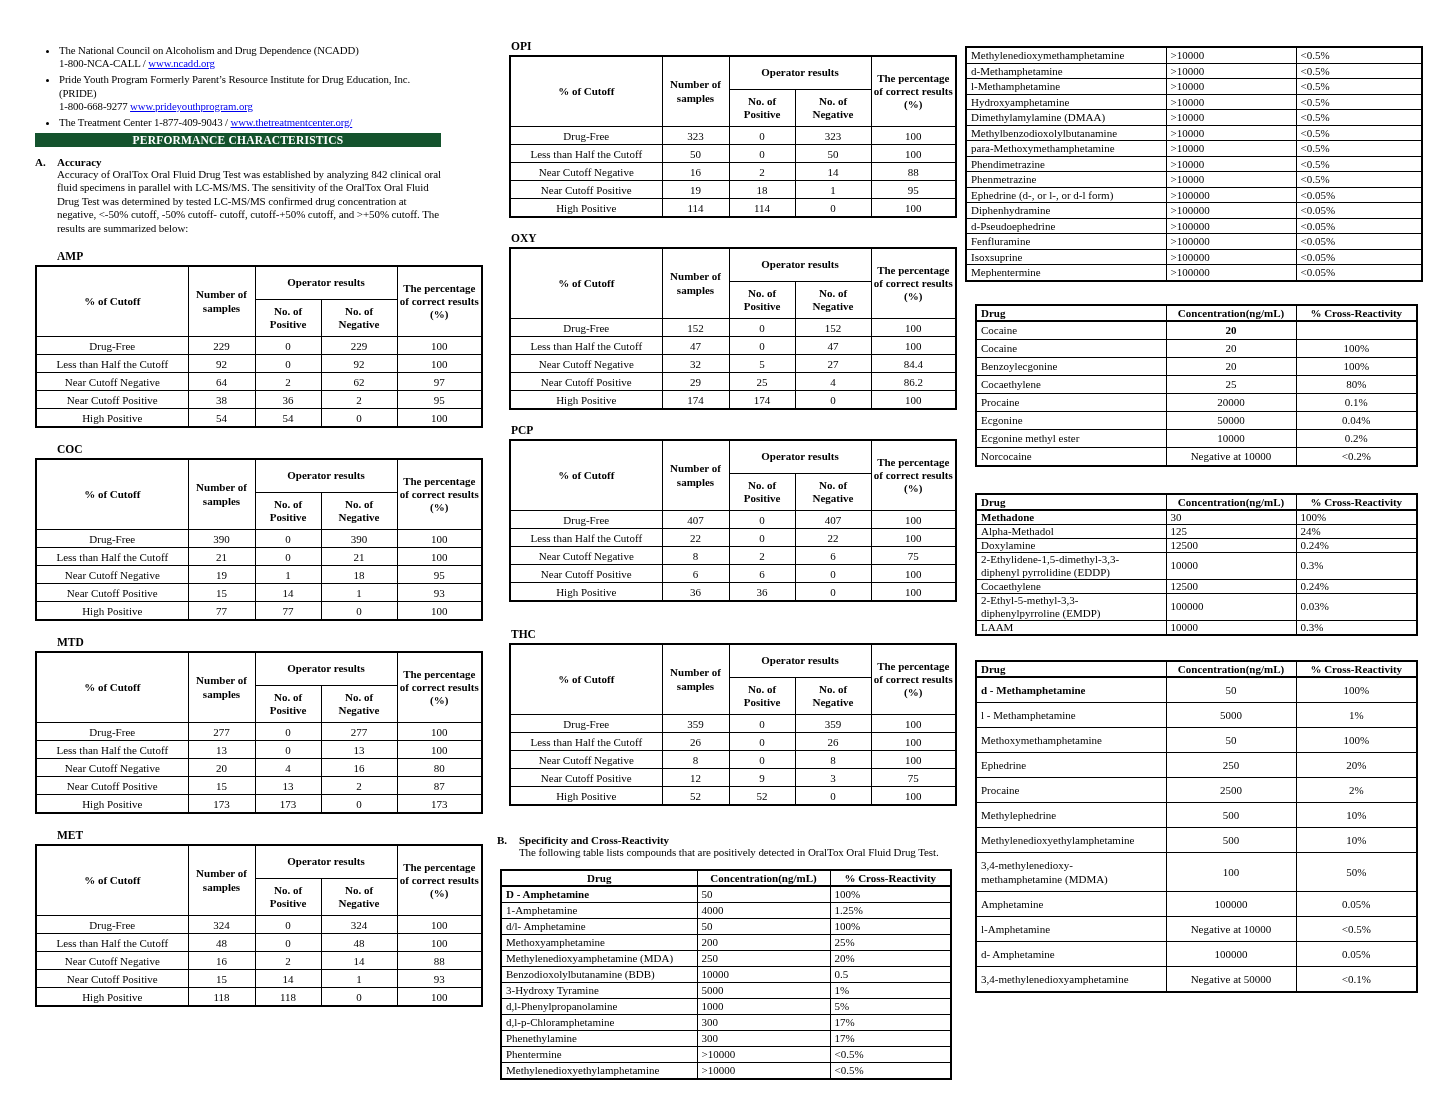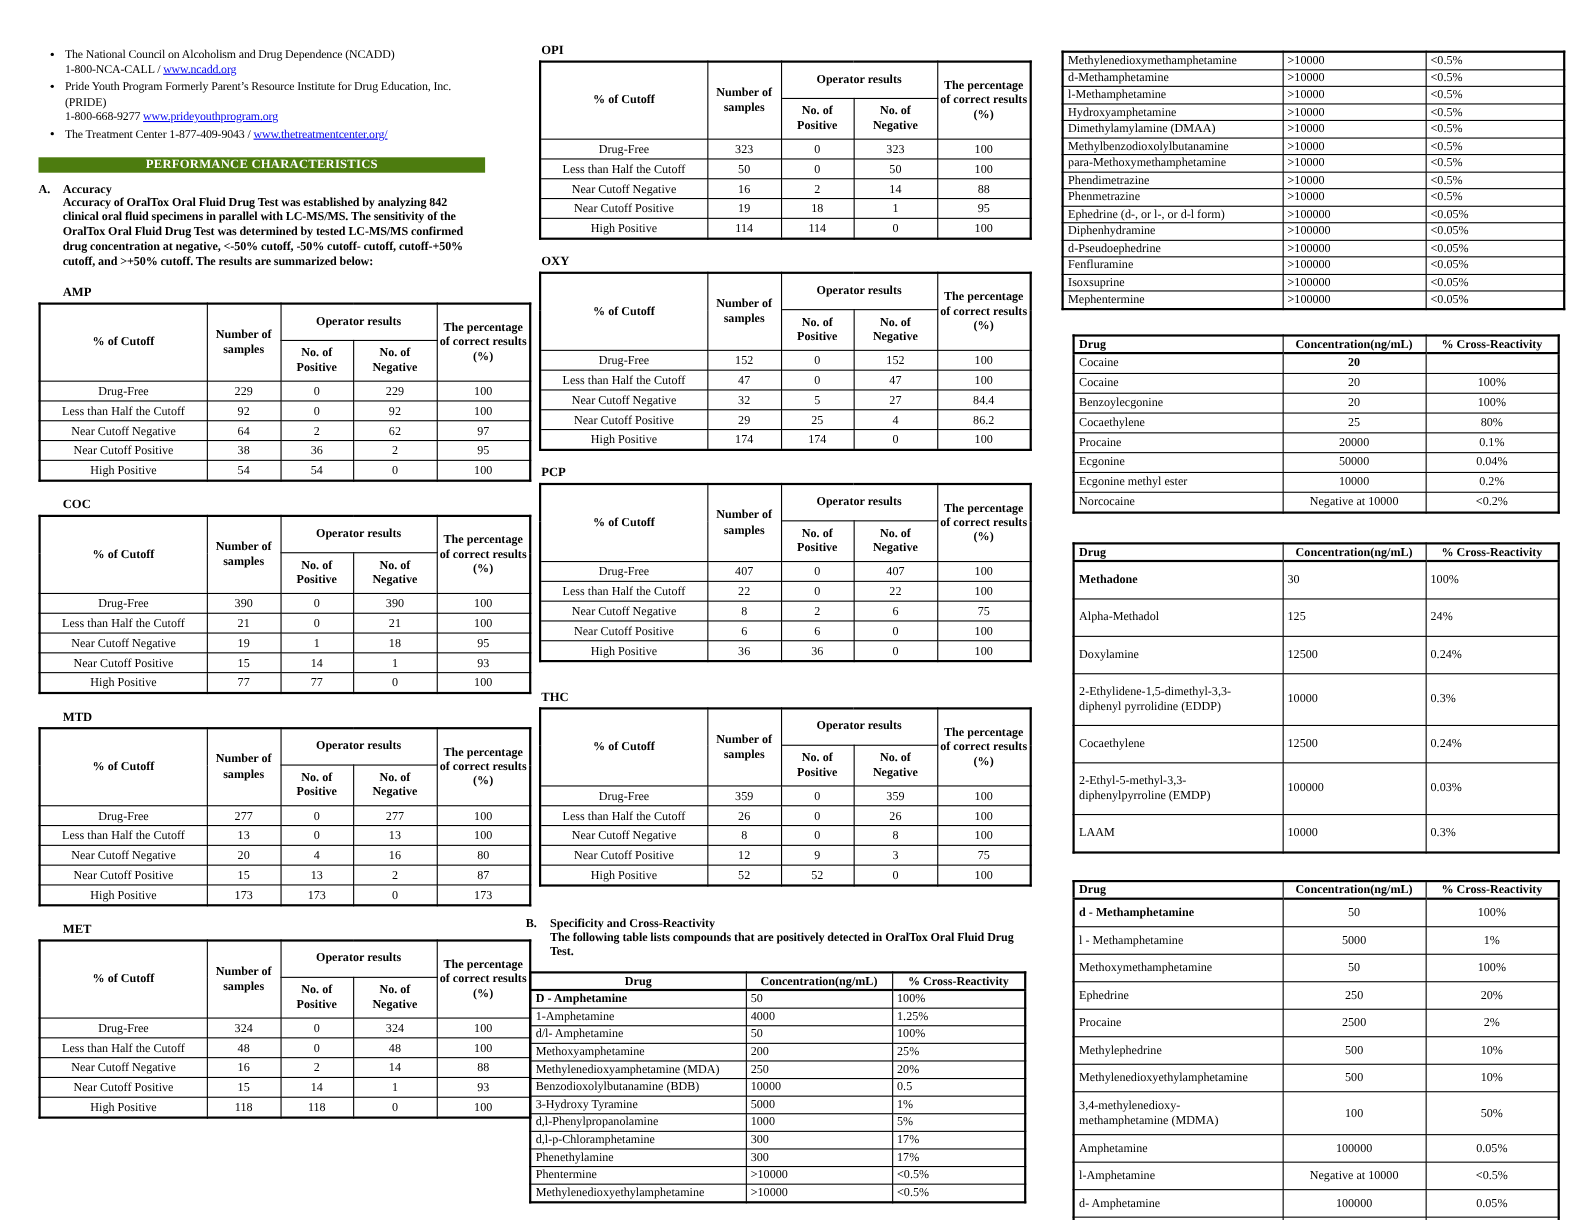--- a/index.html
+++ b/index.html
@@ -3,38 +3,38 @@
 <meta charset="utf-8">
 <style>
   html,body{margin:0;padding:0;}
   body{
     width:1445px;height:1109px;background:#ffffff;color:#000;
     font-family:"Liberation Serif","DejaVu Serif",serif;
     font-size:11px;position:relative;overflow:hidden;
   }
   .col{position:absolute;top:0;}
   .col-left{left:35px;top:38px;width:406px;}
-  .col-mid{left:478px;top:40px;width:452px;}
+  .col-mid{left:497px;top:40px;width:452px;}
   .col-right{left:965px;top:46px;width:456px;}
 
   
   ul.bullets{margin:6px 0 0 0;padding:0 0 0 24px;font-size:10.8px;letter-spacing:-0.12px;}
   ul.bullets li{margin-bottom:3px;line-height:1.22;}
   a.doclink{color:#0000EE;text-decoration:underline;}
 
   
-  .perf-bar{background:#4d7c0f;color:#fff;text-align:center;font-weight:bold;
-    height:14px;line-height:14px;font-size:11.5px;margin-top:14px;letter-spacing:0.2px;}
+  .perf-bar{background:#14532d;color:#fff;text-align:center;font-weight:bold;
+    height:14px;line-height:14px;font-size:11.5px;margin-top:4px;letter-spacing:0.2px;}
 
   
   .sec{margin-top:9px;display:flex;}
   .sec-label{font-weight:bold;width:22px;flex:0 0 22px;}
   .sec-body{flex:1;}
   .sec-title{font-weight:bold;}
-  .sec-text{line-height:1.22;letter-spacing:-0.1px;font-weight:bold;}
+  .sec-text{line-height:1.22;letter-spacing:-0.1px;}
 
   
   .tbl-title{font-weight:bold;font-size:11.5px;}
   .col-left .tbl-title{margin:15px 0 3px 22px;}
   .col-mid .tbl-title{margin:0 0 3px 14px;}
   .col-mid .tbl-title.gap{margin-top:14px;}
   .col-mid .tbl-title.gap-lg{margin-top:26px;}
 
   table{border-collapse:collapse;table-layout:fixed;}
   th,td{border:1px solid #000;overflow:hidden;}
@@ -66,21 +66,21 @@
   .tbl-cocx,.tbl-mtdx,.tbl-metx{width:441px;margin-left:10px;}
   .tbl-cocx col.d,.tbl-mtdx col.d,.tbl-metx col.d{width:190px;}
   .tbl-cocx col.n,.tbl-mtdx col.n,.tbl-metx col.n{width:130px;}
   .tbl-cocx col.p,.tbl-mtdx col.p,.tbl-metx col.p{width:121px;}
   .tbl-cocx th:first-child,.tbl-mtdx th:first-child,.tbl-metx th:first-child{text-align:left;}
   .tbl-cocx td:nth-child(2),.tbl-cocx td:nth-child(3),
   .tbl-metx td:nth-child(2),.tbl-metx td:nth-child(3){text-align:center;}
   .tbl-cocx{margin-top:22px;}
   .tbl-cocx td{height:15px;}
   .tbl-mtdx{margin-top:26px;}
-  .tbl-mtdx td{padding:10px 4px;}
+  .tbl-mtdx td{padding:0 4px;}
   .tbl-metx{margin-top:24px;}
   .tbl-metx td{padding:5px 4px;line-height:14px;}
 </style>
 </head>
 <body>
 
 <div class="col col-left">
 
   <ul class="bullets">
     <li>

